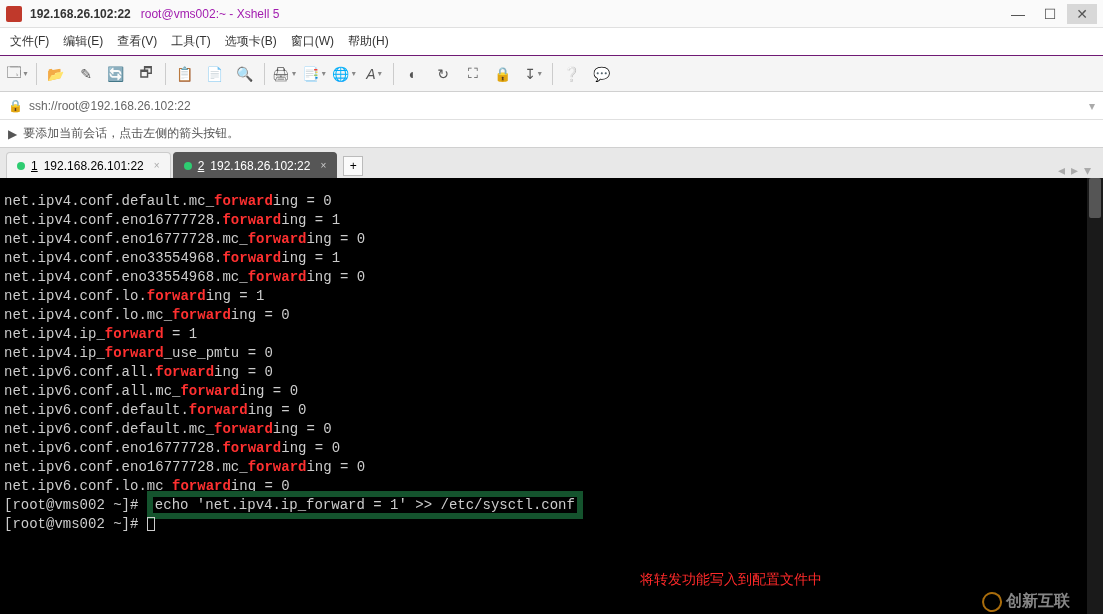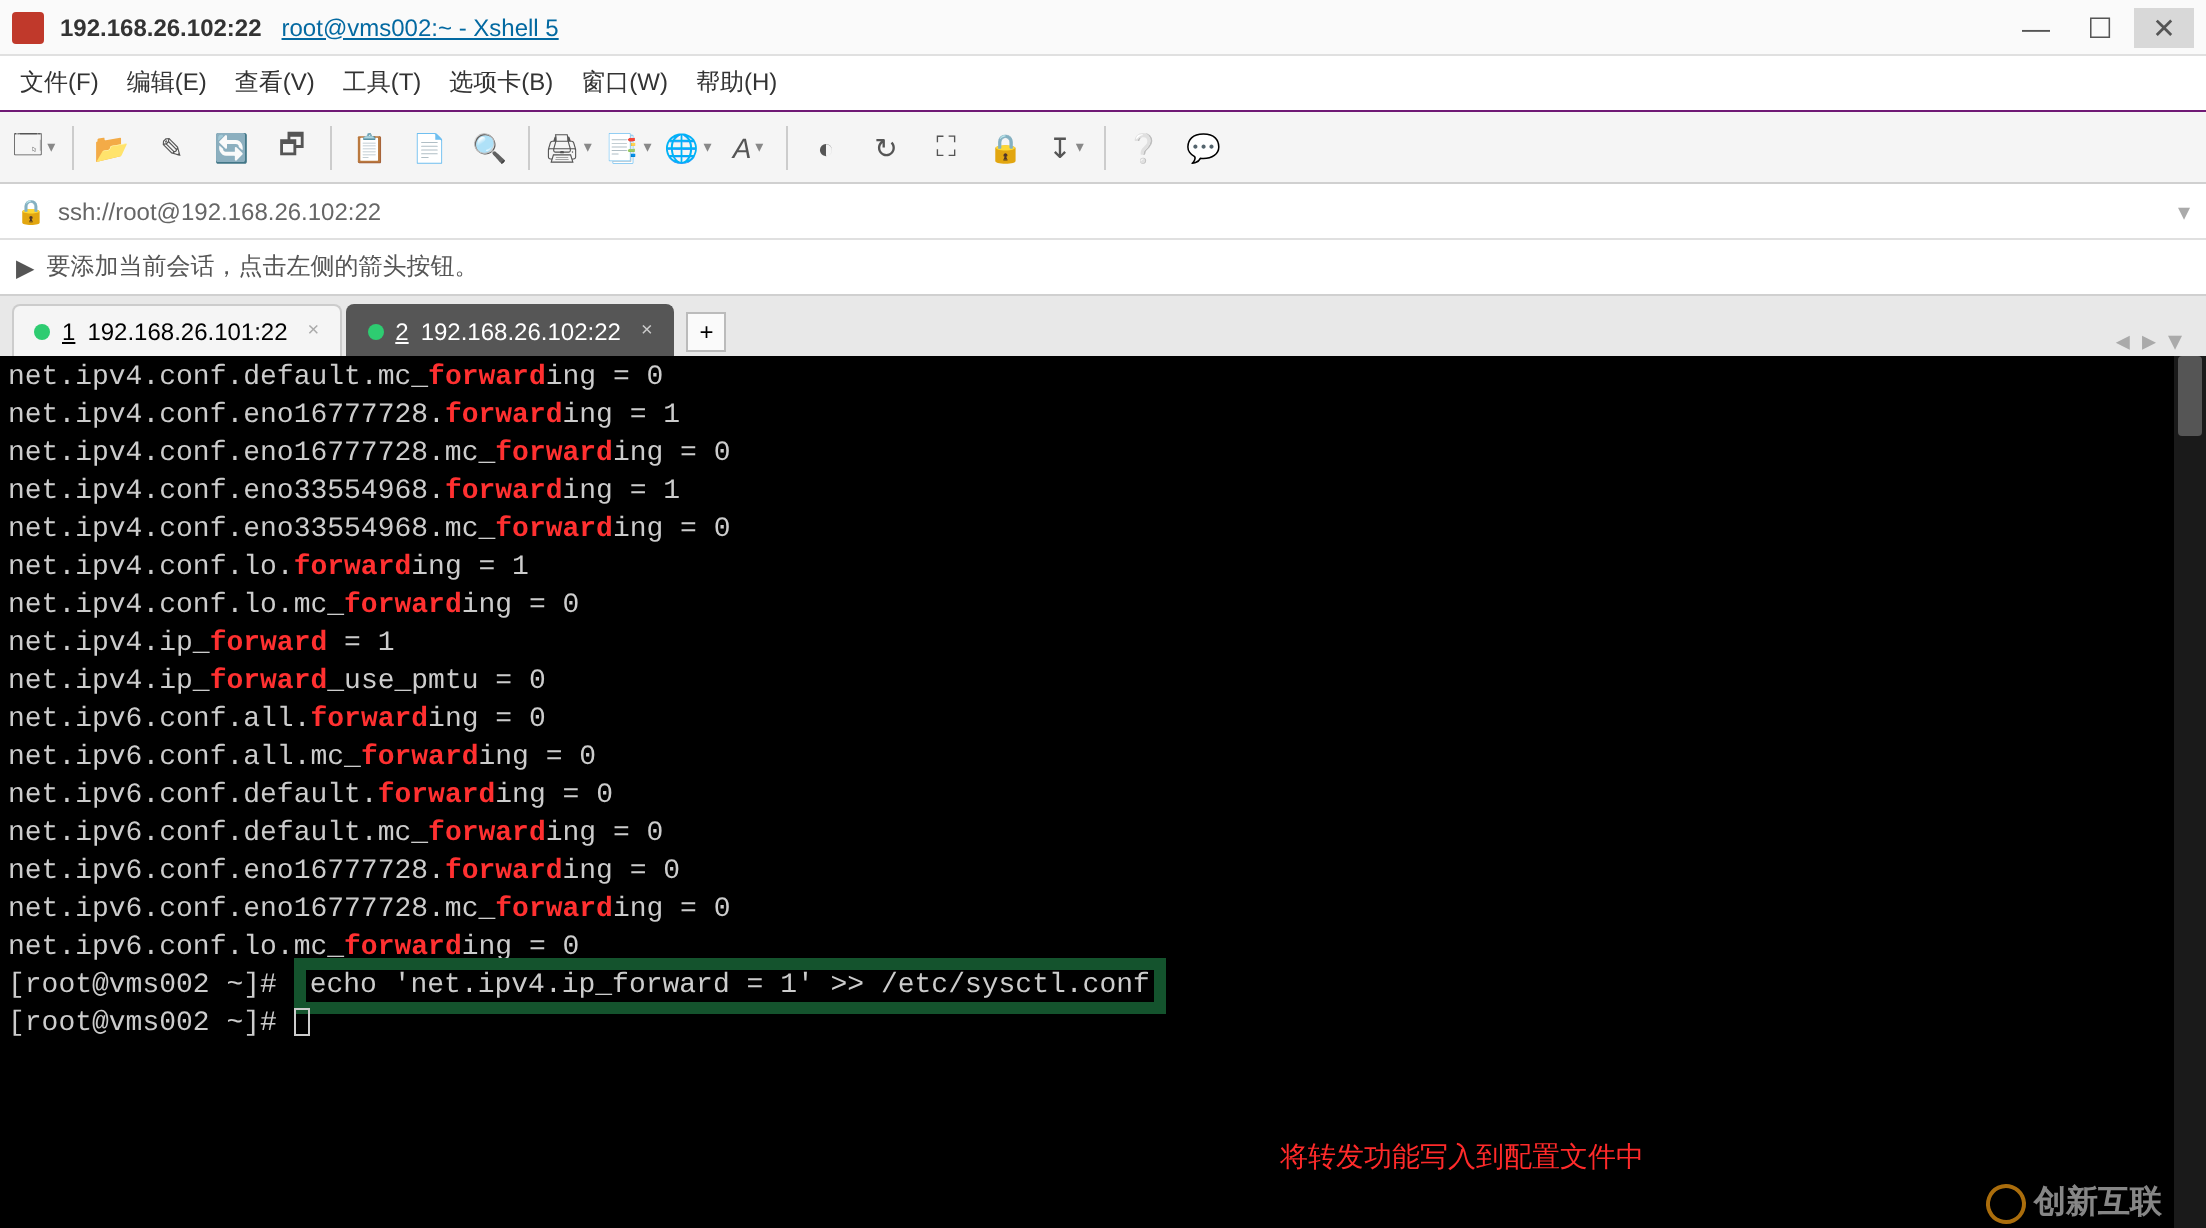--- a/index.html
+++ b/index.html
@@ -1,20 +1,20 @@
 <!DOCTYPE html>
 <html><head>
 <meta charset="utf-8">
 <style>
 * { margin: 0; padding: 0; box-sizing: border-box; }
 body { font-family: "Microsoft YaHei", "SimSun", sans-serif; font-size: 12px; width: 1103px; height: 614px; overflow: hidden; background: #f0f0f0; display: flex; flex-direction: column; }
 .titlebar { height: 28px; background: #fafafa; display: flex; align-items: center; padding: 0 6px; border-bottom: 1px solid #e0e0e0; }
 .titlebar .app-icon { width: 16px; height: 16px; background: #c0392b; border-radius: 2px; margin-right: 8px; }
 .titlebar .title-main { font-weight: bold; color: #333; margin-right: 10px; }
-.titlebar .title-sub { color: #0369a1; text-decoration: underline; }
+.titlebar .title-sub { color: #a21caf; }
 .winctl { margin-left: auto; display: flex; gap: 2px; }
 .winctl div { width: 30px; height: 20px; display: flex; align-items: center; justify-content: center; color: #555; font-size: 14px; }
 .winctl .close { background: #d8d8d8; }
 .menubar { height: 28px; background: #fff; display: flex; align-items: center; padding: 0 10px; gap: 14px; border-bottom: 1px solid #701a75; }
 .menubar span { color: #333; cursor: default; }
 .toolbar { height: 36px; background: #f5f5f5; display: flex; align-items: center; padding: 0 6px; gap: 8px; border-bottom: 1px solid #d0d0d0; }
 .tbtn { width: 22px; height: 22px; display: flex; align-items: center; justify-content: center; color: #555; font-size: 14px; }
 .tbtn.dd::after { content: "▾"; font-size: 8px; margin-left: 2px; color: #888; }
 .tsep { width: 1px; height: 22px; background: #ccc; }
 .addrbar { height: 28px; background: #fff; display: flex; align-items: center; padding: 0 8px; gap: 6px; border-bottom: 1px solid #e0e0e0; color: #666; }
@@ -22,30 +22,30 @@
 .tabbar { height: 30px; background: #e8e8e8; display: flex; align-items: flex-end; padding: 0 6px; }
 .tab { height: 26px; padding: 0 10px; display: flex; align-items: center; gap: 6px; background: #f5f5f5; border: 1px solid #ccc; border-bottom: none; margin-right: 2px; font-size: 12px; position: relative; border-radius: 4px 4px 0 0; }
 .tab.active { background: #565656; color: #fff; border-color: #565656; }
 .tab .dot { width: 8px; height: 8px; border-radius: 50%; background: #2ecc71; }
 .tab .x { font-size: 10px; color: #aaa; margin-left: 4px; }
 .tab.active .x { color: #ccc; }
 .tab .num { text-decoration: underline; }
 .addtab { width: 20px; height: 20px; display: flex; align-items: center; justify-content: center; border: 1px solid #bbb; background: #fafafa; margin-left: 4px; margin-bottom: 2px; font-size: 12px; }
 .navnav { margin-left: auto; display: flex; align-items: center; gap: 6px; color: #aaa; font-size: 14px; padding-right: 6px; }
 .terminal-wrap { flex: 1; display: flex; background: #000; }
-.terminal { flex: 1; background: #000; font-family: "Consolas", "Courier New", monospace; font-size: 14px; line-height: 19px; color: #ccc; padding: 2px 4px; overflow: hidden; position: relative; }
+.terminal { flex: 1; background: #000; font-family: "Consolas", "Courier New", monospace; font-size: 14px; line-height: 19px; color: #ccc; padding: 14px 4px; overflow: hidden; position: relative; }
 .terminal .line { white-space: pre; }
 .terminal .hl { color: #ff3030; font-weight: bold; }
 .terminal .prompt { color: #ccc; }
 .cmdbox { border: 6px solid #14532d; padding: 0 2px; display: inline; }
 .annotation { color: #ff2a2a; font-weight: normal; position: absolute; }
 .scrollbar { width: 16px; background: #1a1a1a; position: relative; }
 .scrollbar .thumb { position: absolute; left: 2px; right: 2px; top: 0; height: 40px; background: #555; border-radius: 2px; }
 .cursor { display: inline-block; width: 8px; height: 14px; border: 1px solid #ccc; vertical-align: middle; }
-.watermark { position: absolute; right: 6px; bottom: 2px; display: flex; align-items: center; gap: 4px; color: #bfbfbf; font-size: 16px; font-weight: bold; opacity: 0.7; }
+.watermark { position: absolute; right: 17px; bottom: 2px; display: flex; align-items: center; gap: 4px; color: #bfbfbf; font-size: 16px; font-weight: bold; opacity: 0.7; }
 .watermark .wm-icon { width: 20px; height: 20px; border: 2px solid #f39c12; border-radius: 50%; transform: rotate(20deg); }
 </style>
 </head>
 <body>
 
 <div class="titlebar">
   <div class="app-icon"></div>
   <span class="title-main">192.168.26.102:22</span>
   <span class="title-sub">root@vms002:~ - Xshell 5</span>
   <div class="winctl">

